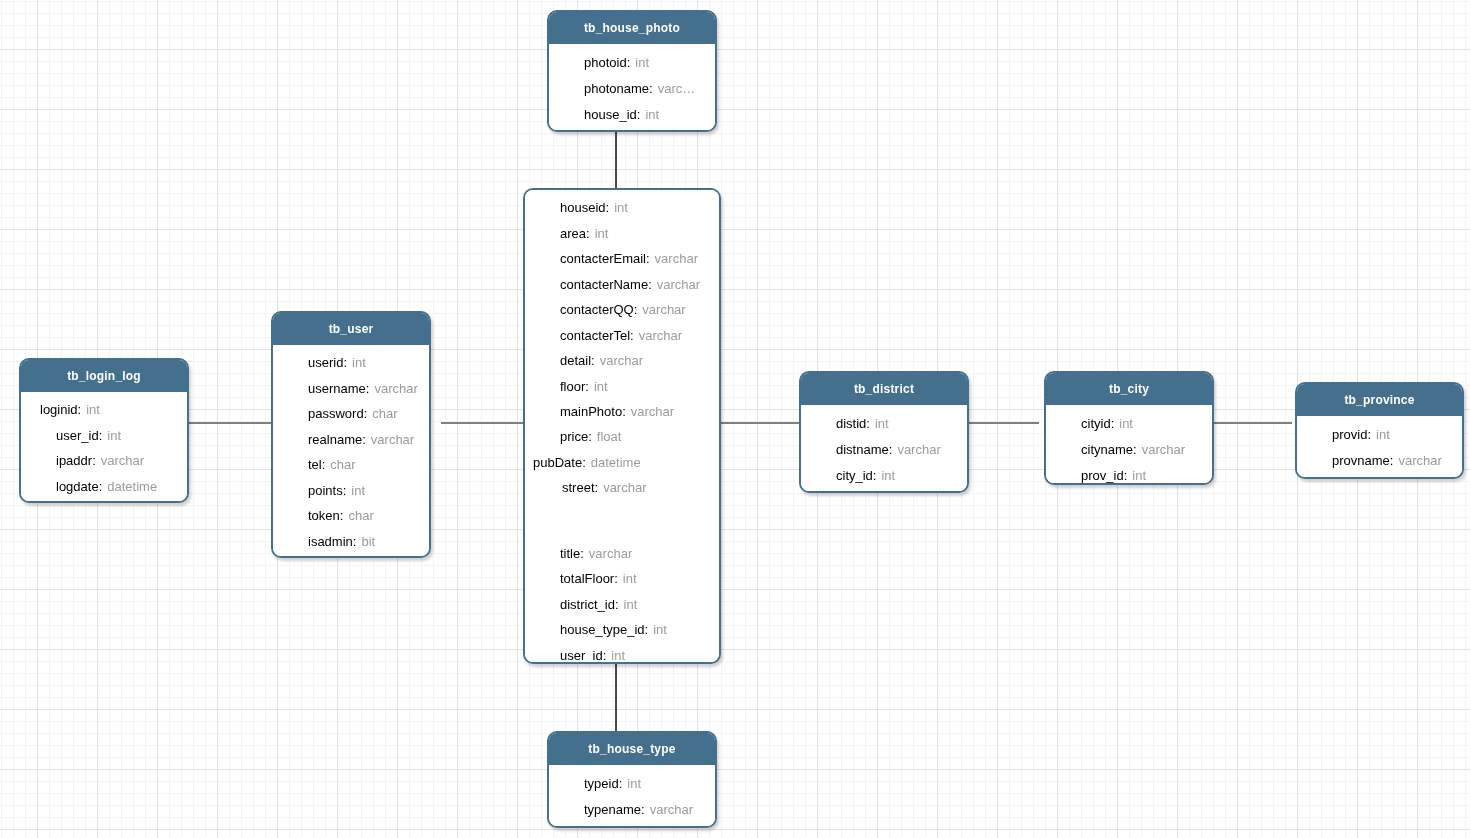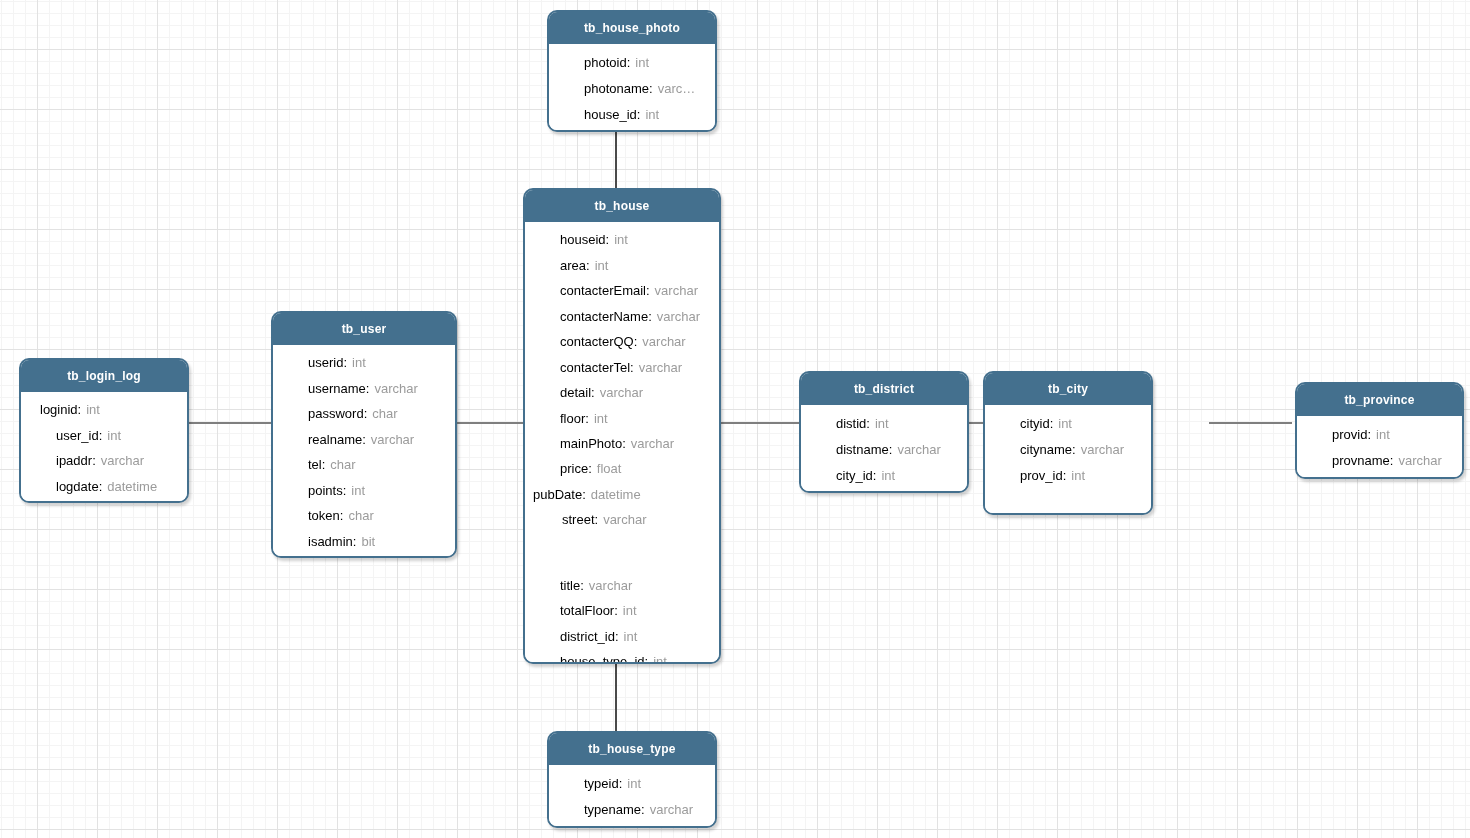--- a/index.html
+++ b/index.html
@@ -91,23 +91,20 @@
           <span class="fname">photoname</span>
           <span class="ftype">varc…</span>
         </div>
         <div class="er-row" style="height: 26px; flex: 0 0 26px;">
           <span class="fname">house_id</span>
           <span class="ftype">int</span>
         </div>
       </div>
     </div>
     <div class="er-table" style="left: 523px; top: 188px; width: 198px; height: 476px;">
-      <div class="er-header">
-        <span>tb_house</span>
-      </div>
       <div class="er-body">
         <div class="er-row" style="height: 25.4706px; flex: 0 0 25.4706px;">
           <span class="fname">houseid</span>
           <span class="ftype">int</span>
         </div>
         <div class="er-row" style="height: 25.4706px; flex: 0 0 25.4706px;">
           <span class="fname">area</span>
           <span class="ftype">int</span>
         </div>
         <div class="er-row" style="height: 25.4706px; flex: 0 0 25.4706px;">
@@ -165,21 +162,21 @@
         <div class="er-row" style="height: 25.4706px; flex: 0 0 25.4706px;">
           <span class="fname">house_type_id</span>
           <span class="ftype">int</span>
         </div>
         <div class="er-row" style="height: 25.4706px; flex: 0 0 25.4706px;">
           <span class="fname">user_id</span>
           <span class="ftype">int</span>
         </div>
       </div>
     </div>
-    <div class="er-table" style="left: 271px; top: 311px; width: 186px; height: 247px;">
+    <div class="er-table" style="left: 271px; top: 311px; width: 160px; height: 247px;">
       <div class="er-header">
         <span>tb_user</span>
       </div>
       <div class="er-body">
         <div class="er-row" style="height: 25.5px; flex: 0 0 25.5px;">
           <span class="fname">userid</span>
           <span class="ftype">int</span>
         </div>
         <div class="er-row" style="height: 25.5px; flex: 0 0 25.5px;">
           <span class="fname">username</span>
@@ -246,21 +243,21 @@
         <div class="er-row" style="height: 26px; flex: 0 0 26px;">
           <span class="fname">distname</span>
           <span class="ftype">varchar</span>
         </div>
         <div class="er-row" style="height: 26px; flex: 0 0 26px;">
           <span class="fname">city_id</span>
           <span class="ftype">int</span>
         </div>
       </div>
     </div>
-    <div class="er-table" style="left: 983px; top: 371px; width: 170px; height: 144px;">
+    <div class="er-table" style="left: 1044px; top: 371px; width: 170px; height: 114px;">
       <div class="er-header">
         <span>tb_city</span>
       </div>
       <div class="er-body">
         <div class="er-row" style="height: 26px; flex: 0 0 26px;">
           <span class="fname">cityid</span>
           <span class="ftype">int</span>
         </div>
         <div class="er-row" style="height: 26px; flex: 0 0 26px;">
           <span class="fname">cityname</span>

